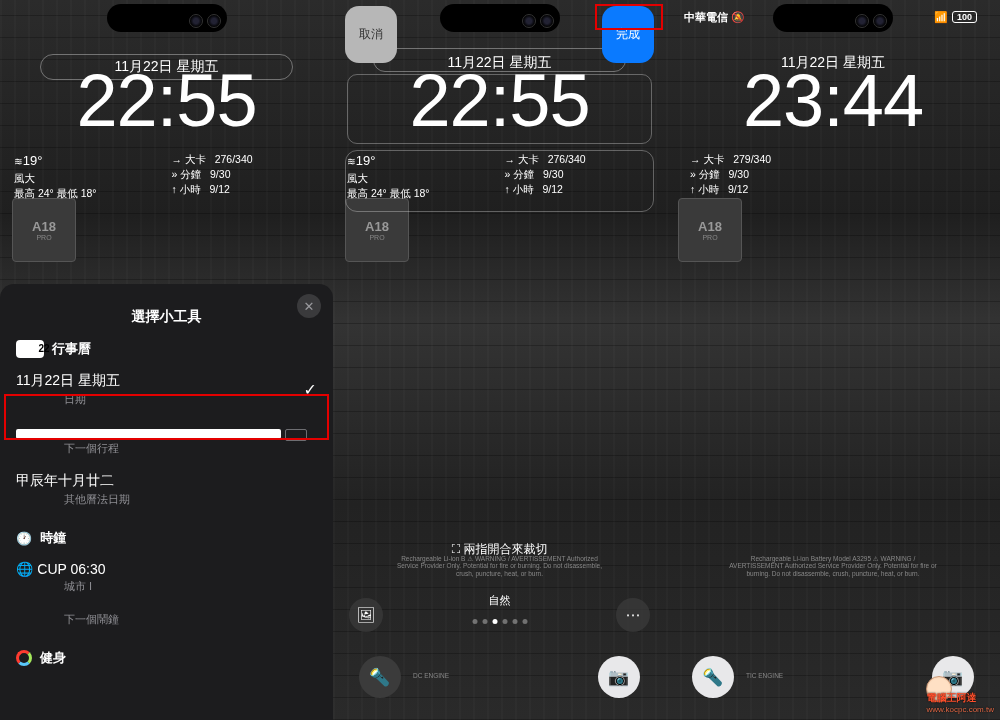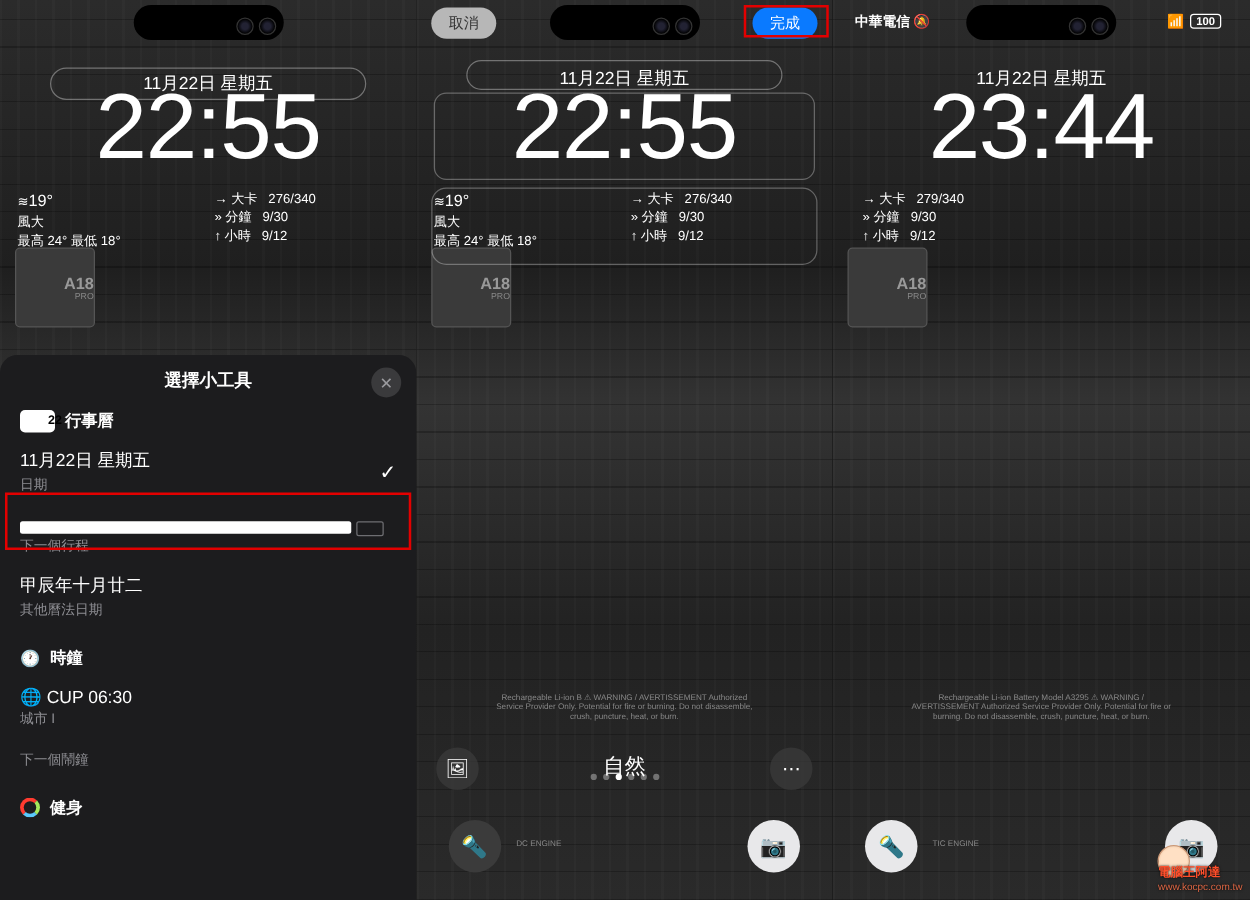--- a/index.html
+++ b/index.html
@@ -6,70 +6,70 @@
   body { font-family: -apple-system, "Helvetica Neue", sans-serif; background: #000; width: 1000px; height: 720px; overflow: hidden; position: relative; }
   .phone { position: absolute; top: 0; width: 333px; height: 720px; background: #1a1a1a; overflow: hidden; }
   .phone.p1 { left: 0; }
   .phone.p2 { left: 333px; }
   .phone.p3 { left: 666px; width: 334px; }
   .bg { position: absolute; inset: 0; background: linear-gradient(180deg,#2b2b2b 0%,#1f1f1f 30%,#333 45%,#222 70%,#2a2a2a 100%); }
   .bg::before { content:""; position:absolute; inset:0; background:
     repeating-linear-gradient(90deg, rgba(255,255,255,0.02) 0 2px, transparent 2px 14px),
     repeating-linear-gradient(0deg, rgba(0,0,0,0.25) 0 1px, transparent 1px 22px); }
   .chip { position:absolute; width:64px; height:64px; background:#3a3a3a; border:1px solid #555; border-radius:4px; font-size:9px; color:#888; display:flex; flex-direction:column; justify-content:center; align-items:center; }
-  .chip.a { left:12px; top:198px;align-items:flex-end; }
+  .chip.a { left:12px; top:198px; }
   .chip-label { font-size:13px; font-weight:600; color:#999; }
   .chip-sub { font-size:7px; }
   .notch { position:absolute; top:4px; left:50%; transform:translateX(-50%); width:120px; height:28px; background:#000; border-radius:18px; }
   .cam { position:absolute; top:10px; width:14px; height:14px; border-radius:50%; background:radial-gradient(circle,#223 30%,#000 70%); border:1px solid #333; }
   .cam.c1 { right:24px; }
   .cam.c2 { right:6px; }
   .status-bar { position:absolute; top:8px; left:0; right:5px; height:18px; color:#fff; font-size:11px; font-weight:600; display:flex; justify-content:space-between; padding:0 18px; align-items:center; z-index:5; }
   .status-right { display:flex; gap:4px; align-items:center; }
   .battery { border:1px solid #fff; border-radius:3px; padding:0 4px; font-size:9px; }
   .topbar { position:absolute; top:6px; left:0; right:0; display:flex; justify-content:space-between; padding:0 12px; z-index:6; }
-  .pill { padding:4px 14px; border-radius:14px; font-size:12px; font-weight:500; }
+  .pill { padding:20px 14px; border-radius:14px; font-size:12px; font-weight:500; }
   .pill.cancel { background:#b7b7b7; color:#333; }
   .pill.done { background:#0a7aff; color:#fff; }
   .redbox { position:absolute; border:2px solid #e30000; pointer-events:none; z-index:20; }
   .redbox.rb-done { top:4px; right:3px; width:68px; height:26px; }
   .redbox.rb-row { left:4px; top:394px; width:325px; height:46px; }
   .date-line { position:absolute; top:54px; left:0; right:0; text-align:center; color:#fff; font-size:14px; font-weight:500; z-index:4; }
   .clock { position:absolute; top:64px; left:0; right:0; text-align:center; color:#fff; font-size:74px; font-weight:300; letter-spacing:-1px; z-index:4; line-height:1; }
   .widget-row { position:absolute; top:152px; left:14px; right:14px; height:58px; display:flex; color:#fff; font-size:10.5px; z-index:4; }
   .wcol1 { flex:1; }
   .wcol2 { flex:1; padding-left:10px; }
   .wtemp { font-size:13px; font-weight:500;text-align:center; }
   .wline { line-height:1.45; }
   .outlined { border:1px solid rgba(255,255,255,0.35); border-radius:10px; }
   .p2 .date-line, .p2 .widget-row { }
   .p2 .date-outline { position:absolute; top:48px; left:40px; right:40px; height:24px; border:1px solid rgba(255,255,255,0.35); border-radius:14px; z-index:3; }
   .p2 .clock-outline { position:absolute; top:74px; left:14px; right:14px; height:70px; border:1px solid rgba(255,255,255,0.3); border-radius:10px; z-index:3; }
   .p2 .widget-outline { position:absolute; top:150px; left:12px; right:12px; height:62px; border:1px solid rgba(255,255,255,0.3); border-radius:12px; z-index:3; }
 
   
   .sheet { position:absolute; left:0; right:0; bottom:0; top:284px; background:#1c1c1e; border-top-left-radius:14px; border-top-right-radius:14px; z-index:10; color:#fff; padding:12px 0 0; overflow:hidden; }
-  .sheet-title { text-align:center; font-size:14px; font-weight:600; }
+  .sheet-title { text-align:center; font-size:14px; font-weight:600;margin-top:12px; }
   .sheet-close { position:absolute; top:10px; right:12px; width:24px; height:24px; border-radius:50%; background:#3a3a3c; color:#9a9a9e; display:flex; align-items:center; justify-content:center; font-size:13px; }
   .sheet-section { margin-top:14px; padding:0 16px; }
   .sec-head { display:flex; align-items:center; gap:8px; font-size:13px; font-weight:600; margin-bottom:6px; }
   .cal-icon { width:18px; height:18px; background:#fff; border-radius:4px; display:flex; flex-direction:column; align-items:center; justify-content:center; font-size:8px; color:#e11; position:relative;padding-left:28px; }
   .cal-icon .n { color:#000; font-size:10px; font-weight:700; line-height:1; }
   .row { padding:8px 0; border-bottom:0; }
   .row-main { font-size:14px; }
-  .row-sub { font-size:11px; color:#8e8e93; margin-top:2px; }
+  .row-sub { font-size:11px; color:#8e8e93; margin-top:2px;margin-left:48px; }
   .row.check { display:flex; justify-content:space-between; align-items:center; }
   .bar-widget { height:10px; background:#fff; border-radius:2px; margin:6px 0 2px; width:88%; position:relative; }
   .bar-widget::after { content:""; position:absolute; right:-26px; top:0; width:20px; height:10px; border:1px solid #6e6e72; border-radius:2px; }
   .clock-icon, .alarm-icon, .globe-icon, .ring-icon { width:16px; height:16px; display:inline-block; }
   .ring-icon { border:3px solid; border-color:#ff3b30 #a5e85c #5ac8fa #ff3b30; border-radius:50%; }
 
   
   .p2-hint { position:absolute; bottom:162px; left:0; right:0; text-align:center; color:#fff; font-size:12px; z-index:4; }
-  .p2-style { position:absolute; bottom:96px; left:50%; transform:translateX(-50%); color:#fff; font-size:17px; z-index:4; }
+  .p2-style { position:absolute; bottom:112px; left:50%; transform:translateX(-50%); color:#fff; font-size:11px; z-index:4; }
   .p2-dots { position:absolute; bottom:96px; left:50%; transform:translateX(-50%); display:flex; gap:5px; z-index:4; }
   .dot { width:5px; height:5px; border-radius:50%; background:rgba(255,255,255,0.35); }
   .dot.on { background:#fff; }
   .p2-cbtn { position:absolute; bottom:88px; width:34px; height:34px; border-radius:50%; background:rgba(60,60,60,0.7); color:#fff; display:flex; align-items:center; justify-content:center; font-size:15px; z-index:4; }
   .p2-cbtn.l { left:16px; }
   .p2-cbtn.r { right:16px; }
   .btm-btn { position:absolute; bottom:22px; width:42px; height:42px; border-radius:50%; background:rgba(50,50,50,0.85); color:#fff; display:flex; align-items:center; justify-content:center; font-size:17px; z-index:4; }
   .btm-btn.l { left:26px; }
   .btm-btn.r { right:26px; }
   .p3 .btm-btn { background:#e8e8ea; color:#000; }
@@ -195,20 +195,21 @@
       <div class="wline">風大</div>
       <div class="wline">最高 24° 最低 18°</div>
     </div>
     <div class="wcol2">
       <div class="wline"><span>→ 大卡</span>&nbsp;&nbsp;&nbsp;<span>276/340</span></div>
       <div class="wline"><span>» 分鐘</span>&nbsp;&nbsp;&nbsp;<span>9/30</span></div>
       <div class="wline"><span>↑ 小時</span>&nbsp;&nbsp;&nbsp;<span>9/12</span></div>
     </div>
   </div>
 
+  <div class="p2-hint"><span>⛶</span> <span>兩指開合來裁切</span></div>
   <div class="p2-style">自然</div>
   <div class="p2-dots">
     <div class="dot"></div>
     <div class="dot"></div>
     <div class="dot on"></div>
     <div class="dot"></div>
     <div class="dot"></div>
     <div class="dot"></div>
   </div>
   <div class="p2-cbtn l">🖼</div>

